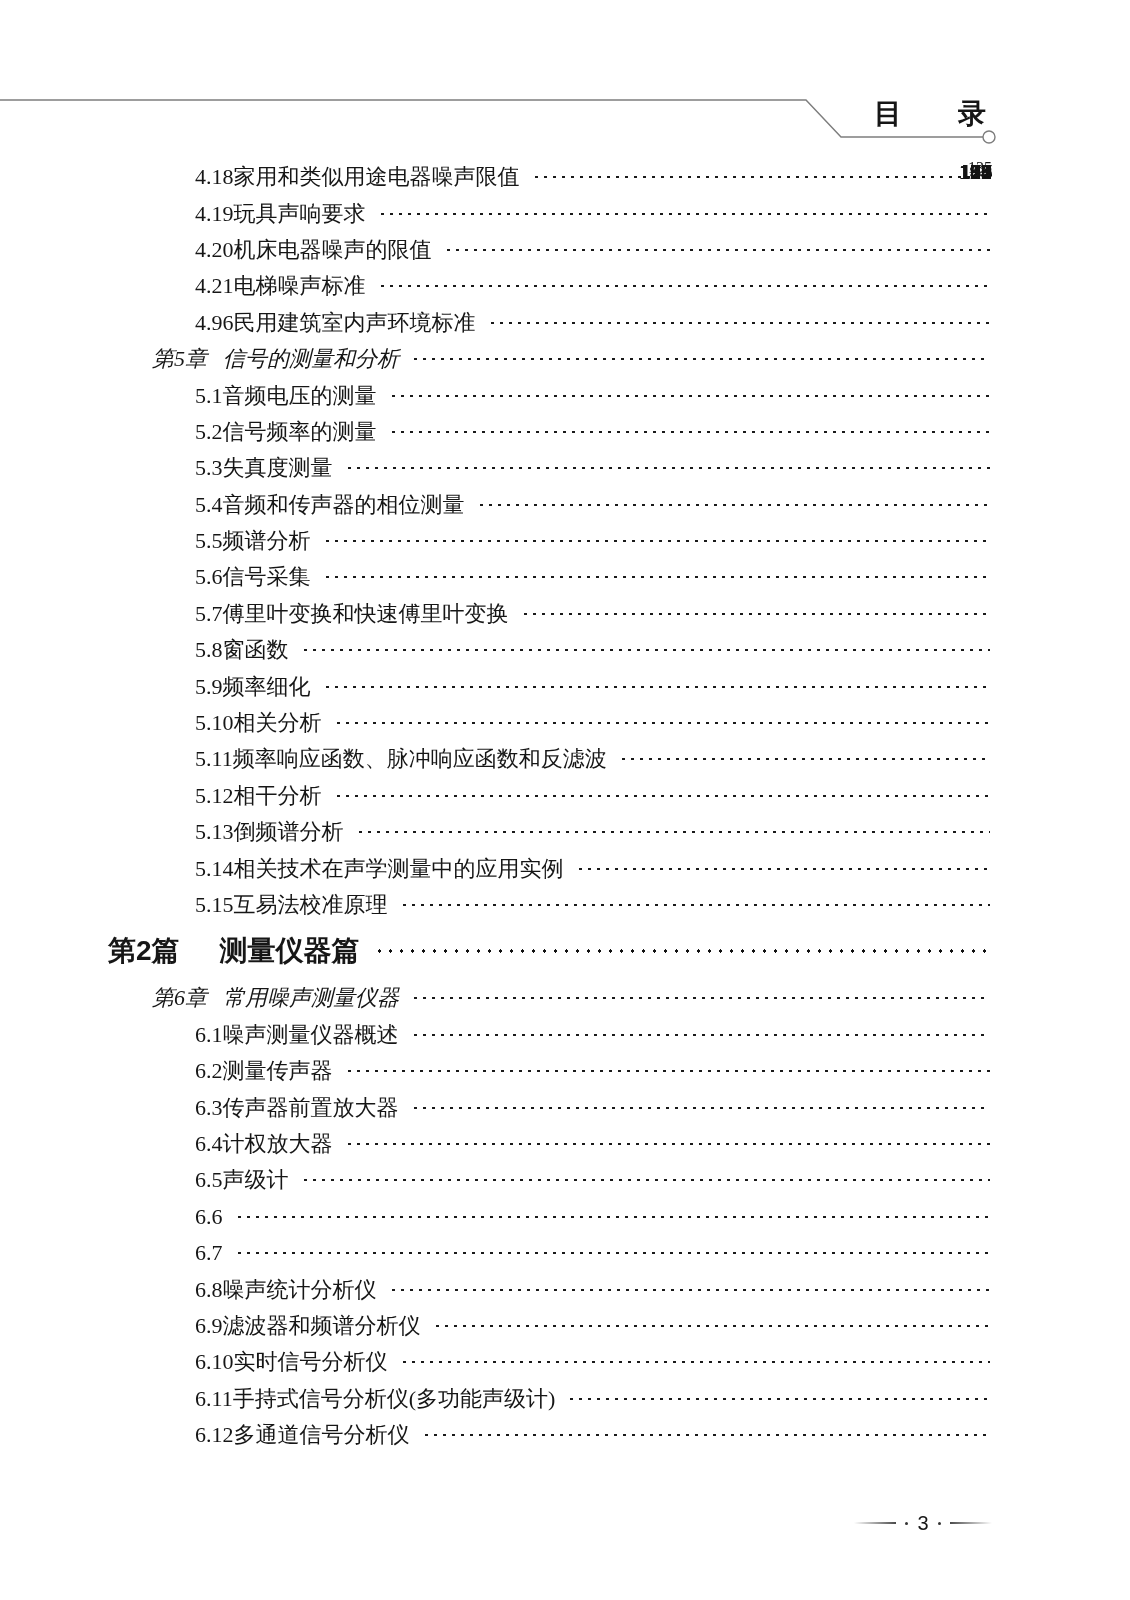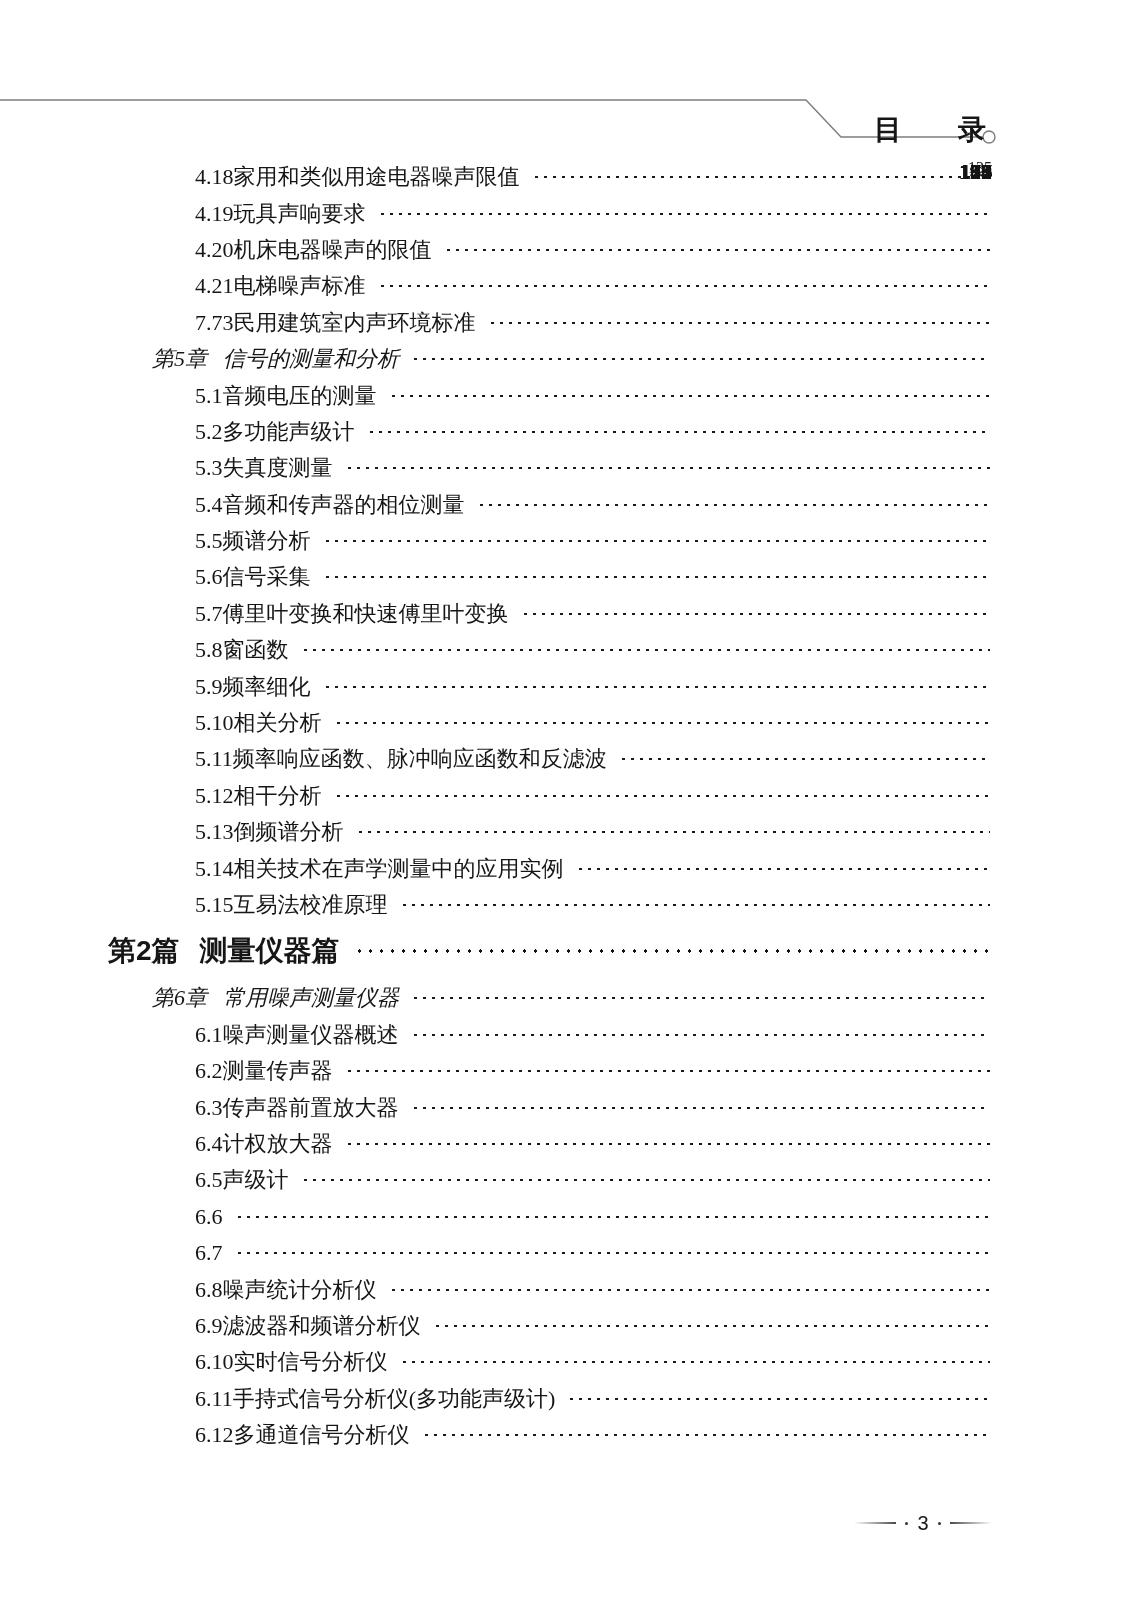--- a/index.html
+++ b/index.html
@@ -10,21 +10,21 @@
     color:#161616;
     position:relative;
     overflow:hidden;
   }
   .page { position:absolute; inset:0; }
 
   
   .header-rule-svg { position:absolute; top:94px; left:0; }
   .header-title {
     position:absolute;
-    top:116px; left:874px;
+    top:100px; left:874px;
     font-size:28px; line-height:28px;
     font-weight:bold;
     letter-spacing:14px;
     white-space:nowrap;
   }
 
   
   .toc {
     position:absolute;
     top:159px; left:108px;
@@ -60,21 +60,21 @@
   .toc-row.chapter .page { font-style:normal; }
 
   .toc-row.part {
     padding-left:0;
     height:48px;
     margin-top:4px;
     font-family:"Liberation Sans","DejaVu Sans",sans-serif;
     font-weight:bold;
     font-size:28px;
   }
-  .toc-row.part .num { margin-right:20px; }
+  .toc-row.part .num { margin-right:40px; }
   .toc-row.part .dots {
     background-image:radial-gradient(circle, #111 1.5px, rgba(0,0,0,0) 1.8px);
     background-size:11px 14px;
     margin-left:14px;
   }
   .toc-row.part .page {
     font-family:"Liberation Serif","DejaVu Serif",serif;
     font-weight:normal;
     font-size:16px;
   }
@@ -128,40 +128,40 @@
     <span class="dots"></span>
     <span class="page">91</span>
   </div>
       <div class="toc-row section">
     <span class="num">4.21</span>
     <span class="title">电梯噪声标准</span>
     <span class="dots"></span>
     <span class="page">92</span>
   </div>
       <div class="toc-row section">
-    <span class="num">7.73</span>
+    <span class="num">4.96</span>
     <span class="title">民用建筑室内声环境标准</span>
     <span class="dots"></span>
     <span class="page">92</span>
   </div>
       <div class="toc-row chapter">
     <span class="num">第5章</span>
     <span class="title">信号的测量和分析</span>
     <span class="dots"></span>
     <span class="page">94</span>
   </div>
       <div class="toc-row section">
     <span class="num">5.1</span>
     <span class="title">音频电压的测量</span>
     <span class="dots"></span>
     <span class="page">94</span>
   </div>
       <div class="toc-row section">
     <span class="num">5.2</span>
-    <span class="title">多功能声级计</span>
+    <span class="title">信号频率的测量</span>
     <span class="dots"></span>
     <span class="page">96</span>
   </div>
       <div class="toc-row section">
     <span class="num">5.3</span>
     <span class="title">失真度测量</span>
     <span class="dots"></span>
     <span class="page">100</span>
   </div>
       <div class="toc-row section">

